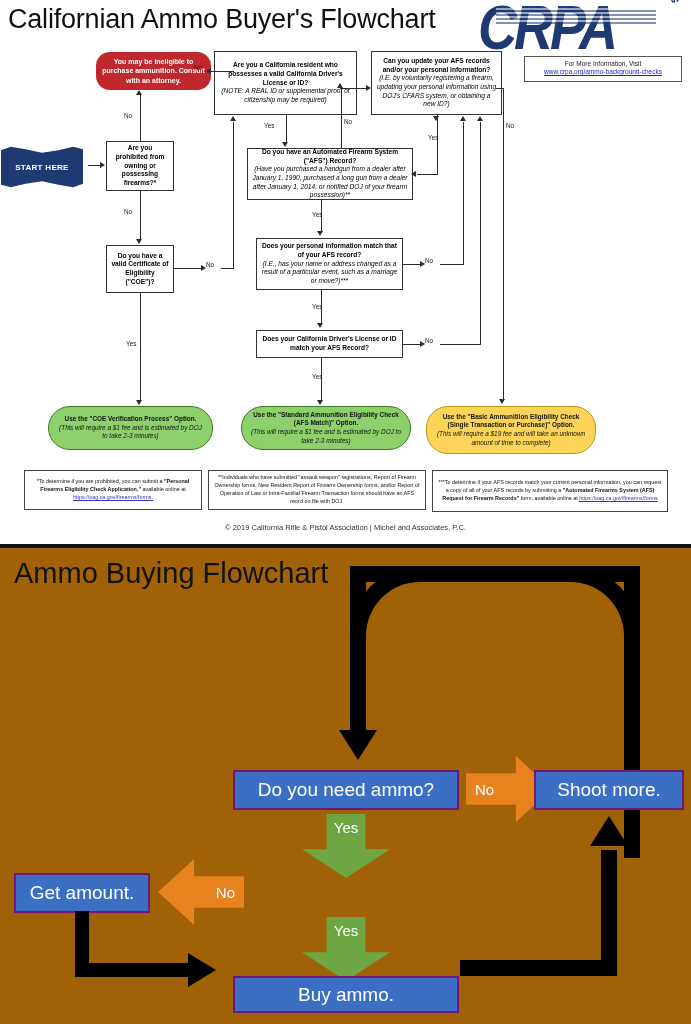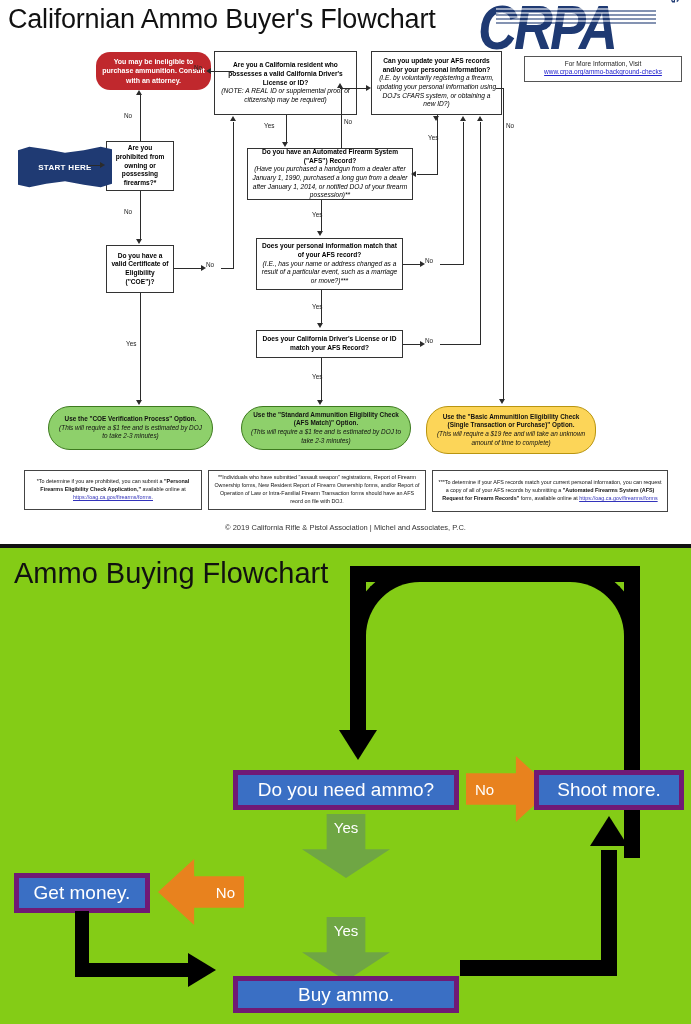--- a/index.html
+++ b/index.html
@@ -63,21 +63,21 @@
   #node-ineligible {
     position:absolute; left:96px; top:52px; width:115px; height:38px;
     background:#C0282D; border-radius:14px;
     color:#fff; font-size:7px; line-height:1.35; font-weight:bold;
     display:flex; align-items:center; justify-content:center; text-align:center;
     padding:2px 5px;
   }
 
   
   #start-flag {
-    position:absolute; left:18px; top:146px; width:94px; height:42px;
+    position:absolute; left:1px; top:146px; width:82px; height:42px;
   }
   #start-flag .flag-shape {
     position:absolute; inset:0; background:#1F3A73;
     clip-path: polygon(0 10%, 12% 2%, 30% 8%, 50% 16%, 70% 10%, 88% 2%, 100% 8%, 100% 90%, 88% 98%, 70% 92%, 50% 84%, 30% 90%, 12% 98%, 0 92%);
   }
   #start-flag .flag-label {
     position:absolute; inset:0; display:flex; align-items:center; justify-content:center;
     color:#fff; font-size:8px; font-weight:bold; letter-spacing:.3px;
   }
 
@@ -115,29 +115,29 @@
   .arrow.down  { border-left:3.6px solid transparent; border-right:3.6px solid transparent; border-top:5.5px solid #2b2b2b; }
   .arrow.up    { border-left:3.6px solid transparent; border-right:3.6px solid transparent; border-bottom:5.5px solid #2b2b2b; }
   .arrow.left  { border-top:3.6px solid transparent; border-bottom:3.6px solid transparent; border-right:5.5px solid #2b2b2b; }
   .arrow.right { border-top:3.6px solid transparent; border-bottom:3.6px solid transparent; border-left:5.5px solid #2b2b2b; }
   .edge-label { position:absolute; font-size:6.4px; color:#222; white-space:nowrap; }
 
   
   #divider { position:absolute; left:0; top:544px; width:691px; height:4px; background:#111; }
 
   
-  #bottom-panel { position:absolute; left:0; top:548px; width:691px; height:476px; background:#84cc16; }
+  #bottom-panel { position:absolute; left:0; top:548px; width:691px; height:476px; background:#a16207; }
 
   #bottom-title {
     position:absolute; left:14px; top:8px;
     font-size:29px; line-height:1.18; color:#111; font-weight:400;
   }
 
   .bbox {
-    position:absolute; background:#3A6FC4; border:5px solid #701a75;
+    position:absolute; background:#3A6FC4; border:2px solid #701a75;
     display:flex; align-items:center; justify-content:center;
     color:#fff; font-size:19px; white-space:nowrap;
   }
 
   
   .tln { position:absolute; background:#000; }
   .tarrow { position:absolute; width:0; height:0; }
   .tarrow.down  { border-left:19px solid transparent; border-right:19px solid transparent; border-top:30px solid #000; }
   .tarrow.up    { border-left:19px solid transparent; border-right:19px solid transparent; border-bottom:30px solid #000; }
   .tarrow.right { border-top:17px solid transparent; border-bottom:17px solid transparent; border-left:28px solid #000; }
@@ -364,21 +364,21 @@
   <div class="ba-down" style="left:302px; top:266px; width:88px; height:64px;">
     <span class="lbl">Yes</span>
   </div>
 
 
   <div class="ba-left" style="left:158px; top:311px; width:86px; height:66px;">
     <span class="lbl">No</span>
   </div>
 
   <div class="bbox" style="left:14px; top:325px; width:136px; height:40px;">
-    <span>Get money.</span>
+    <span>Get amount.</span>
   </div>
 
   <div class="tln" style="left:75px; top:363px; width:14px; height:66px;"></div>
   <div class="tln" style="left:75px; top:415px; width:120px; height:14px;"></div>
   <div class="tarrow right" style="left:188px; top:405px;"></div>
 
   <div class="ba-down" style="left:302px; top:369px; width:88px; height:64px;">
     <span class="lbl">Yes</span>
   </div>
 

